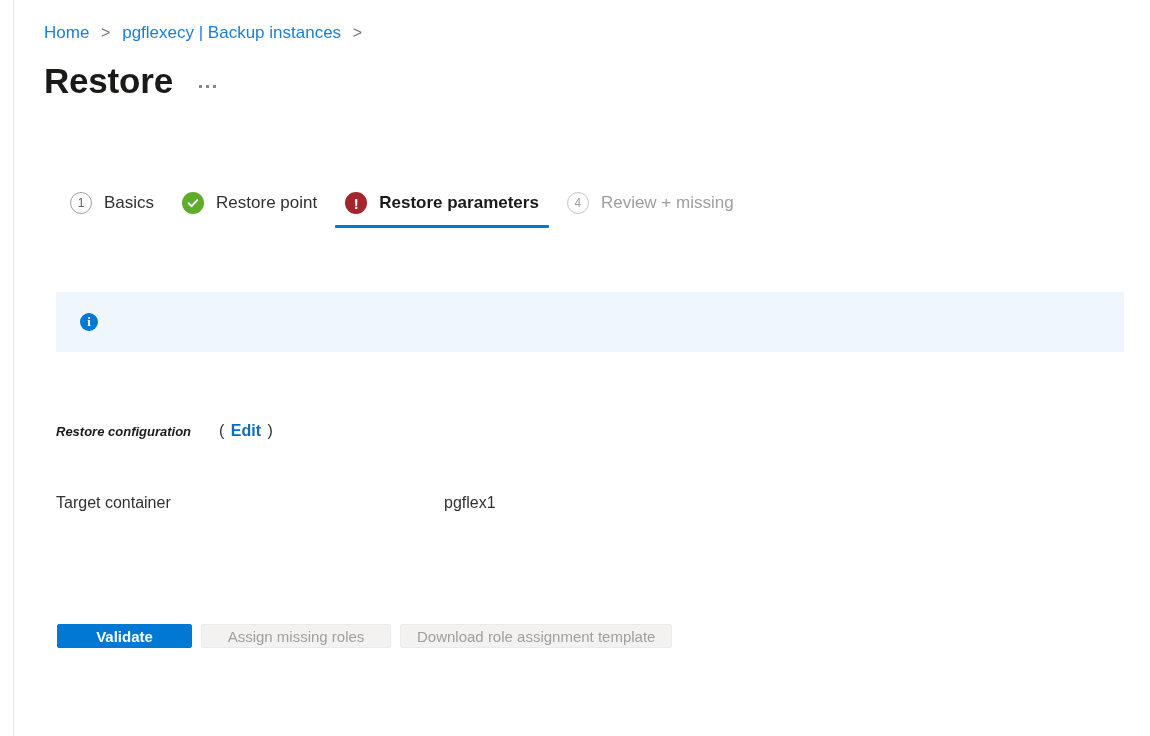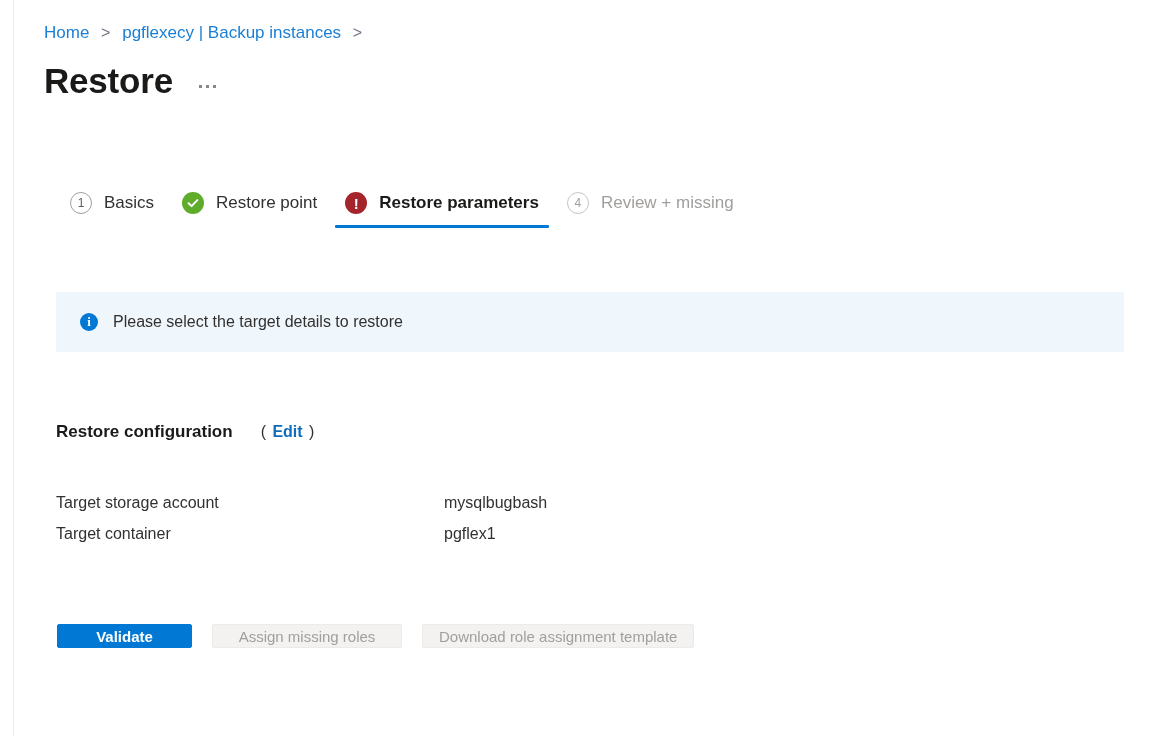--- a/index.html
+++ b/index.html
@@ -206,23 +206,24 @@
 
   
   .section-head {
     position: absolute;
     left: 56px;
     top: 422px;
     display: flex;
     align-items: baseline;
   }
   .section-title {
-    font-size: 17px;
+    font-size: 13px;
     font-weight: bold;
     color: #1b1a19;
+    font-style: italic;
   }
   .edit-wrap {
     margin-left: 28px;
     font-size: 16px;
     font-weight: bold;
     color: #1b1a19;
   }
   .edit-link {
     color: #0f6cbd;
     font-weight: bold;
@@ -280,21 +281,21 @@
     font-weight: bold;
     border: 1px solid #0078d4;
     cursor: pointer;
     min-width: 135px;
   }
   .btn-disabled {
     background: #f3f2f1;
     color: #a19f9d;
     border: 1px solid #edebe9;
     cursor: default;
-    margin-left: 20px;
+    margin-left: 9px;
   }
   .btn-assign { min-width: 190px; }
   .btn-download { min-width: 250px; }
 </style>
 </head>
 <body>
 
 <div class="blade-divider"></div>
 
 <div class="page">
@@ -349,38 +350,33 @@
       <div class="step-pad">
         <div class="badge num dim">4</div>
         <div class="step-label">Review + missing</div>
       </div>
     </div>
 
   </div>
 
   <div class="info-banner">
     <div class="info-icon">i</div>
-    <div class="info-text">Please select the target details to restore</div>
   </div>
 
   <div class="section-head">
     <div class="section-title">Restore configuration</div>
     <div class="edit-wrap">
       <span class="paren">(</span>
       <span class="edit-link">Edit</span>
       <span class="paren">)</span>
     </div>
   </div>
 
   <div class="details">
     <div class="detail-row">
-      <div class="detail-key">Target storage account</div>
-      <div class="detail-val">mysqlbugbash</div>
-    </div>
-    <div class="detail-row">
       <div class="detail-key">Target container</div>
       <div class="detail-val">pgflex1</div>
     </div>
   </div>
 
   <div class="button-row">
     <div class="btn btn-primary">Validate</div>
     <div class="btn btn-disabled btn-assign">Assign missing roles</div>
     <div class="btn btn-disabled btn-download">Download role assignment template</div>
   </div>

